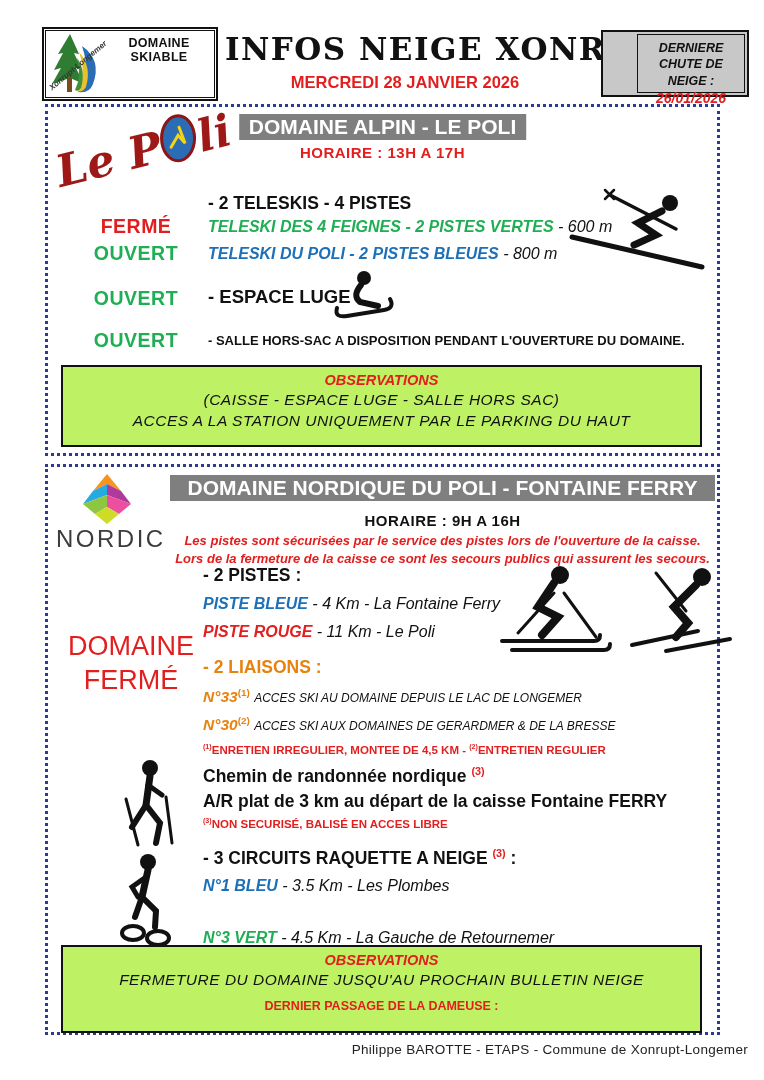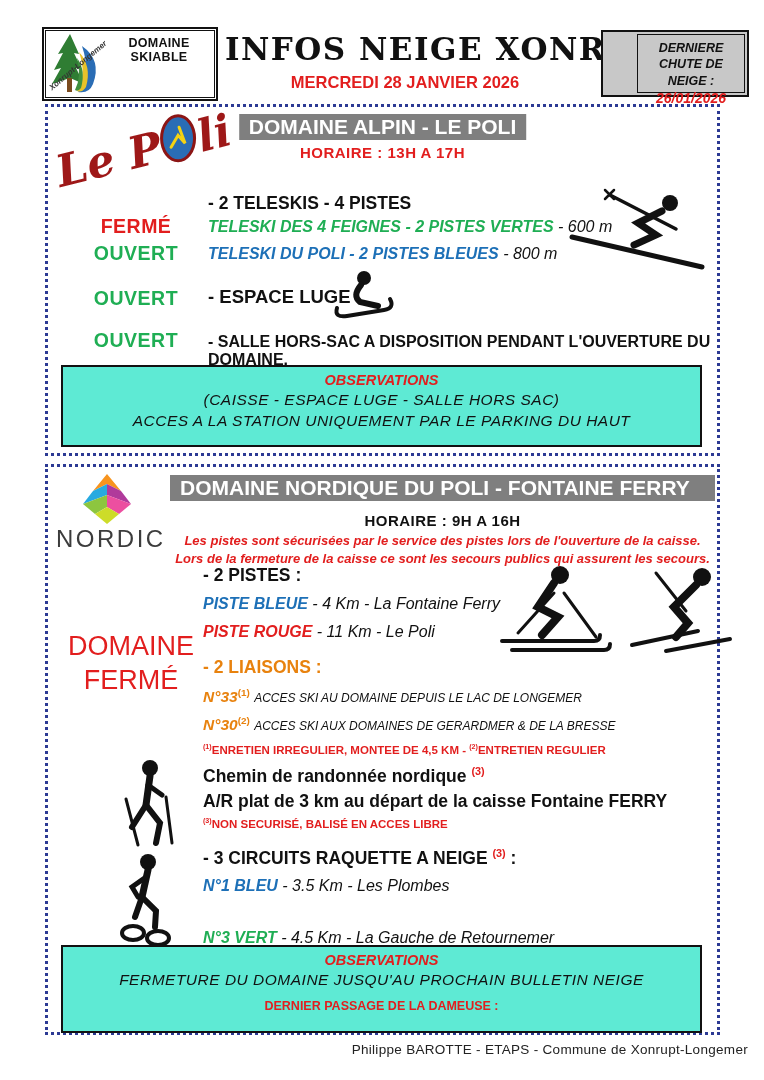--- a/index.html
+++ b/index.html
@@ -25,27 +25,27 @@
   .snow-box{left:601px;top:30px;width:144px;height:63px;border:2px solid #111;background:#c8c8c8;}
   .snow-box-inner{position:absolute;inset:2px;border:1px solid #111;text-align:center;padding-top:5px;margin-left:32px;}
   .snow-l{font-weight:bold;font-style:italic;font-size:12.5px;line-height:1.3;color:#111;}
   .snow-d{font-weight:bold;font-style:italic;font-size:14px;color:#e21e1e;margin-top:1px;}
   
   .section{border:3px dotted #2c3a94;background:#fff;}
   .sec1{left:45px;top:104px;width:669px;height:346px;}
   .sec2{left:45px;top:464px;width:669px;height:565px;}
   .bar{background:#7f7f7f;color:#fff;font-weight:bold;font-size:21px;padding:1px 10px;white-space:nowrap;}
   .bar1{left:50%;transform:translateX(-50%);top:7px;}
-  .bar2{left:122px;top:8px;width:525px;}
+  .bar2{left:122px;top:8px;width:525px;text-align:center;}
   .horaire{font-weight:bold;font-size:15px;letter-spacing:.5px;}
   .lepoli{left:6px;top:18px;transform:rotate(-14deg);font-family:"DejaVu Serif",serif;font-style:italic;font-weight:bold;color:#9e1818;font-size:44px;display:flex;align-items:center;white-space:nowrap;}
   .lp-o{display:inline-block;width:30px;height:42px;background:#2a6db5;border:3px solid #8c1515;border-radius:50%;transform:rotate(14deg);margin:0 1px;position:relative;top:-4px;}
   .status{width:120px;text-align:center;font-weight:bold;font-size:19.5px;letter-spacing:.5px;}
   .line16{font-size:16px;white-space:nowrap;}
-  .obsbox{background:#5eead4;border:2px solid #111;text-align:center;}
+  .obsbox{background:#bef264;border:2px solid #111;text-align:center;}
   .obs-title{color:#e21e1e;font-weight:bold;font-style:italic;font-size:14.5px;margin-top:5px;}
   .obs-line{font-style:italic;font-size:15.5px;letter-spacing:.5px;margin-top:3px;}
   .obs-red{color:#e21e1e;font-weight:bold;font-size:12.5px;margin-top:10px;}
   .nordic-word{font-size:24px;letter-spacing:2.5px;color:#3c3c3c;}
   .notice{color:#e21e1e;font-weight:bold;font-style:italic;font-size:13px;}
   .dom-ferme{left:8px;top:163px;width:150px;text-align:center;color:#e21e1e;font-weight:normal;font-size:27px;line-height:1.25;}
   .h17{font-weight:bold;font-size:17.5px;white-space:nowrap;}
   .liaison-num{font-weight:bold;font-style:italic;font-size:15.5px;color:#e8820e;}
   .liaison-desc{font-style:italic;font-size:12px;color:#111;}
   .note-red{color:#e21e1e;font-weight:bold;font-size:11.5px;white-space:nowrap;}
@@ -126,21 +126,21 @@
     <div class="abs b" style="left:160px;top:179px;font-size:18.5px">- ESPACE LUGE</div>
     <svg class="abs" style="left:282px;top:162px" width="72" height="58" viewBox="0 0 72 58">
       <g stroke="#111" stroke-linecap="round" fill="none">
         <circle cx="34" cy="9" r="7" fill="#111" stroke="none"></circle>
         <path d="M31,16 Q22,27 30,33 L48,37" stroke-width="6"></path>
         <path d="M7,39 Q4,49 17,47 L54,41 Q65,39 60,30" stroke-width="4"></path>
       </g>
     </svg>
 
     <div class="abs status green" style="left:28px;top:222px">OUVERT</div>
-    <div class="abs b" style="left:160px;top:226px;font-size:16px">- SALLE HORS-SAC A DISPOSITION PENDANT L'OUVERTURE DU DOMAINE.</div>
+    <div class="abs b" style="left:160px;top:226px;font-size:13px">- SALLE HORS-SAC A DISPOSITION PENDANT L'OUVERTURE DU DOMAINE.</div>
 
     <div class="abs obsbox" style="left:13px;top:258px;width:637px;height:78px">
       <div class="obs-title">OBSERVATIONS</div>
       <div class="obs-line">(CAISSE - ESPACE LUGE - SALLE HORS SAC)</div>
       <div class="obs-line">ACCES A LA STATION UNIQUEMENT PAR LE PARKING DU HAUT</div>
     </div>
   </div>
 
   <div class="abs section sec2">
 

